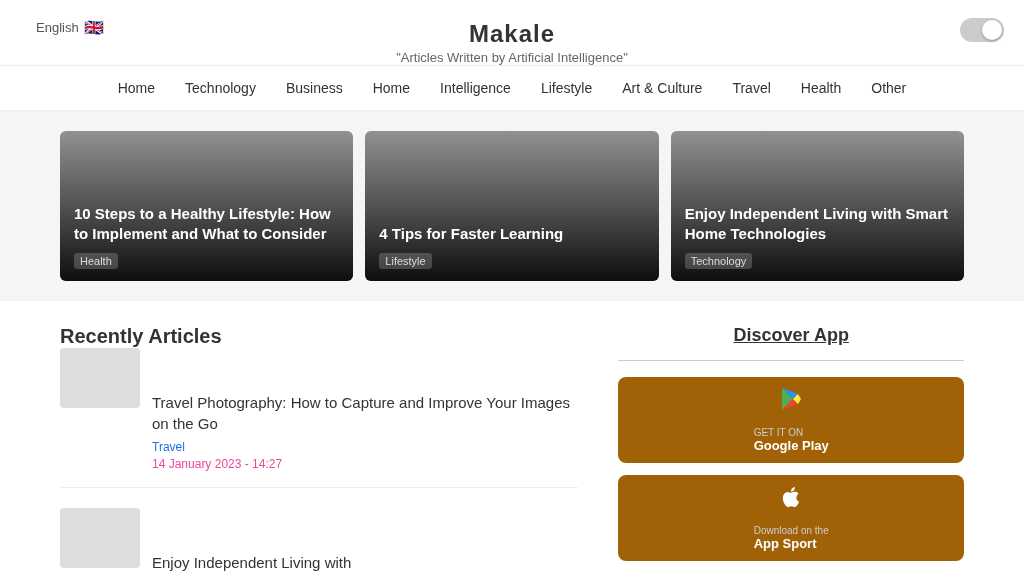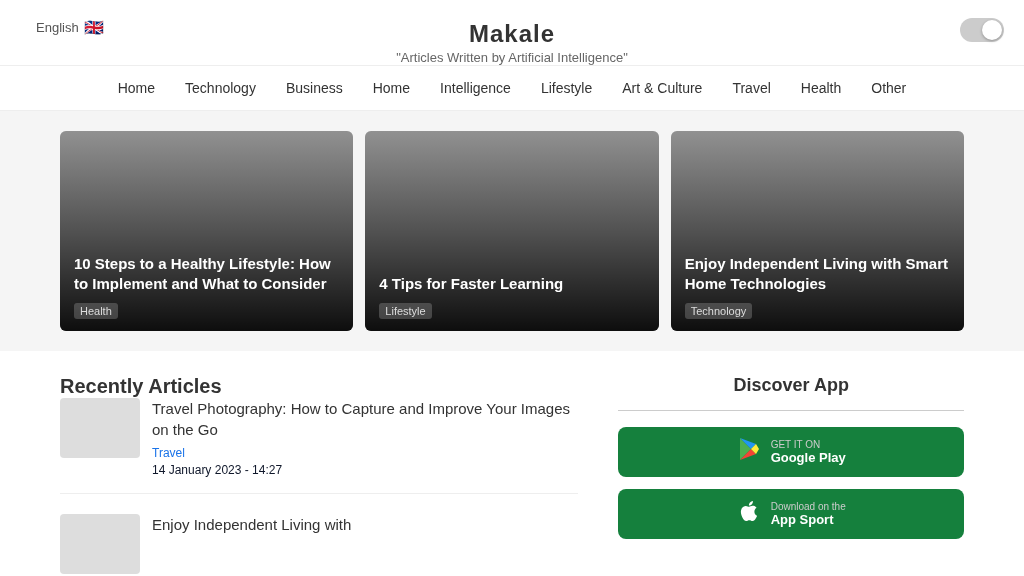--- a/index.html
+++ b/index.html
@@ -15,41 +15,41 @@
     .toggle-wrap { position: absolute; right: 20px; top: 18px; }
     .toggle { width: 44px; height: 24px; background: #ccc; border-radius: 12px; position: relative; cursor: pointer; }
     .toggle-knob { width: 20px; height: 20px; background: #fff; border-radius: 50%; position: absolute; top: 2px; right: 2px; box-shadow: 0 1px 3px rgba(0,0,0,0.3); }
 
     
     .nav { display: flex; justify-content: center; gap: 30px; padding: 14px 0; border-bottom: 1px solid #eee; }
     .nav a { text-decoration: none; color: #333; font-size: 14px; cursor: pointer; }
 
     
     .cards-section { display: flex; gap: 12px; padding: 20px 60px; background: #f5f5f5; }
-    .card { flex: 1; height: 200px; border-radius: 6px; position: relative; overflow: hidden; cursor: pointer; background: #888; }
+    .card { flex: 1; height: 150px; border-radius: 6px; position: relative; overflow: hidden; cursor: pointer; background: #888; }
     .card-gradient { position: absolute; bottom: 0; left: 0; right: 0; height: 100%; background: linear-gradient(to top, rgba(0,0,0,0.9) 0%, rgba(0,0,0,0.4) 50%, rgba(180,180,180,0.2) 100%); }
     .card-content { position: absolute; bottom: 12px; left: 14px; right: 14px; color: #fff; }
     .card-content h3 { font-size: 15px; font-weight: bold; line-height: 1.3; margin-bottom: 8px; }
     .card-tag { display: inline-block; font-size: 11px; background: rgba(255,255,255,0.2); padding: 2px 6px; border-radius: 3px; color: #ddd; }
 
     
     .recent-section { display: flex; padding: 24px 60px; gap: 40px; }
     .recent-left { flex: 1.5; }
     .recent-left h2 { font-size: 20px; font-weight: bold; }
     .article-item { display: flex; gap: 12px; margin-bottom: 20px; border-bottom: 1px solid #eee; padding-bottom: 16px; }
     .article-thumb { width: 80px; height: 60px; background: #ddd; border-radius: 4px; flex-shrink: 0; }
-    .article-info h4 { font-size: 15px; font-weight: normal; line-height: 1.4; margin-bottom: 6px; cursor: pointer; }
+    .article-info h4 { font-size: 15px; font-weight: normal; line-height: 1.4; margin-bottom: 6px; cursor: pointer; margin-top: 44px; }
     .article-tag { font-size: 12px; color: #1a73e8; margin-bottom: 3px; }
-    .article-date { font-size: 12px; color: #0f172a; }
+    .article-date { font-size: 12px; color: #ec4899; }
 
     
     .app-section { flex: 1; text-align: center; padding-top: 0; }
-    .app-section h3 { font-size: 18px; font-weight: bold; margin-bottom: 14px; }
+    .app-section h3 { font-size: 18px; font-weight: bold; margin-bottom: 14px; text-decoration: underline; }
     .app-divider { border: none; border-top: 1px solid #ccc; margin-bottom: 16px; }
-    .app-btn { display: flex; align-items: center; justify-content: center; gap: 10px; background: #15803d; color: #fff; border-radius: 8px; padding: 10px 20px; margin-bottom: 12px; cursor: pointer; text-decoration: none; }
+    .app-btn { display: flex; align-items: center; justify-content: center; gap: 10px; background: #a16207; color: #fff; border-radius: 8px; padding: 10px 20px; margin-bottom: 12px; cursor: pointer; text-decoration: none; flex-direction: column; }
     .app-btn-icon { font-size: 24px; }
     .app-btn-text { text-align: left; }
     .app-btn-sub { font-size: 10px; color: #ccc; display: block; }
     .app-btn-label { font-size: 13px; font-weight: bold; display: block; }
 
     
     ::-webkit-scrollbar { width: 8px; }
     ::-webkit-scrollbar-track { background: #f1f1f1; }
     ::-webkit-scrollbar-thumb { background: #ccc; }
   </style>

